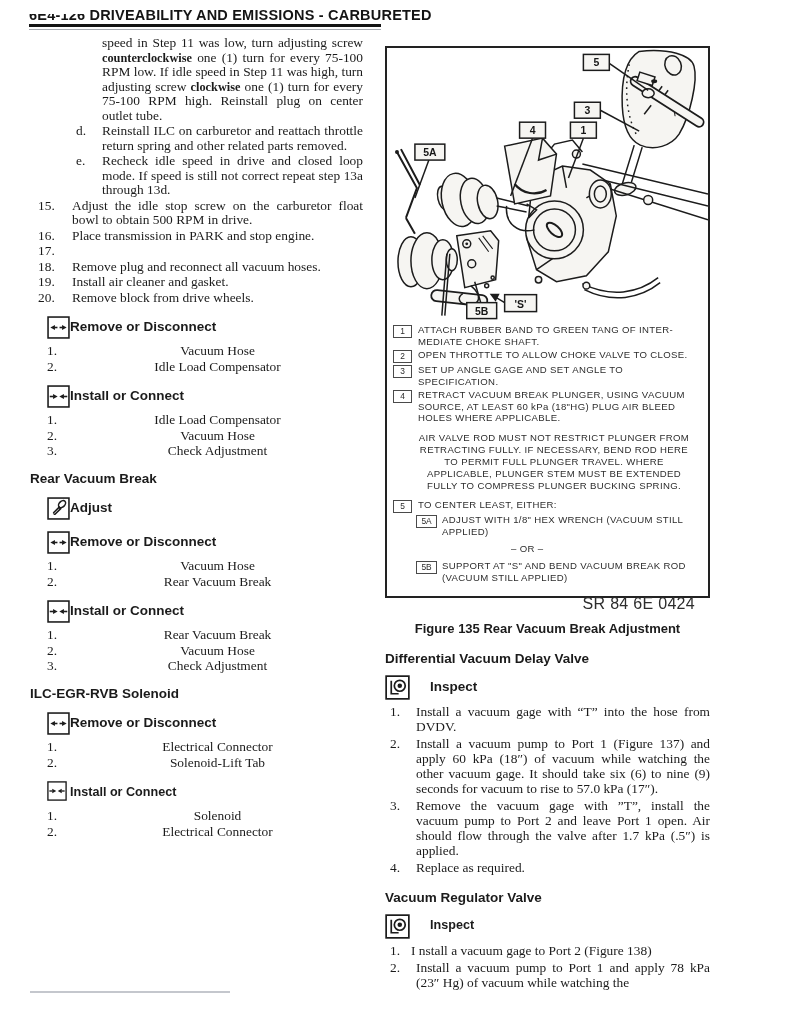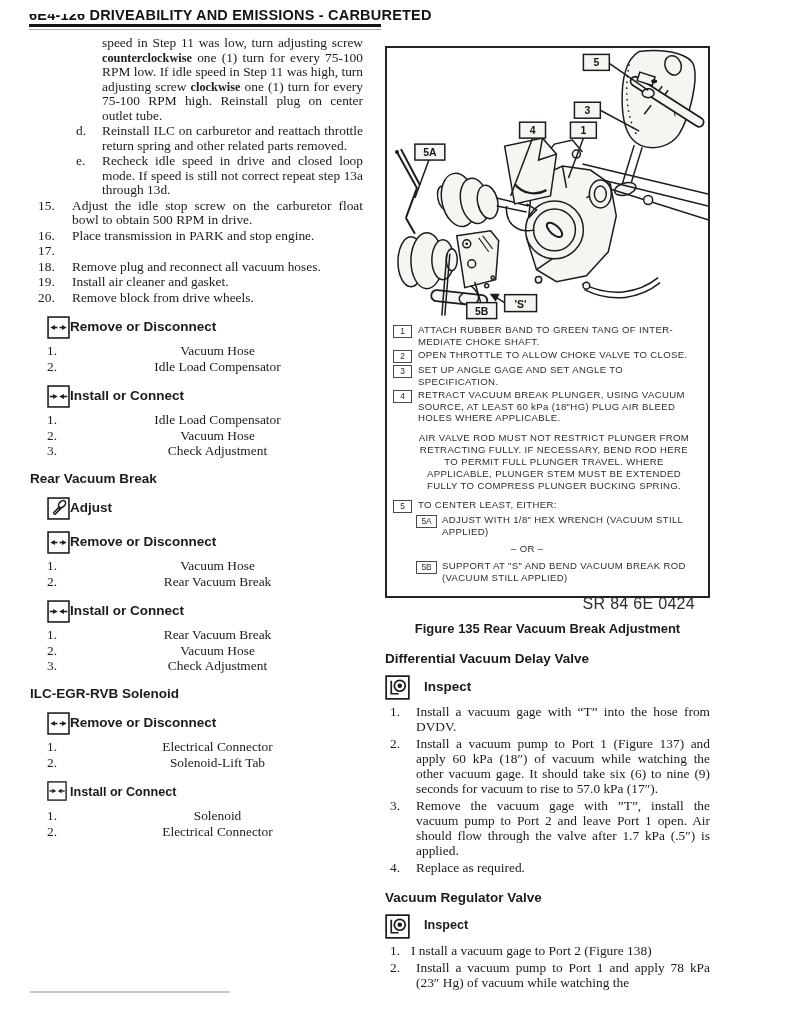--- a/index.html
+++ b/index.html
@@ -62,21 +62,21 @@
   .subnote { display:flex; gap:5px; margin-left:23px; margin-top:1px; }
   .subnote .note-tag { width:19px; }
   .or-div { margin:5px 0 5px 118px; }
   .sr-code { text-align:right; padding-right:5px; font-size:16px; margin-top:15px; letter-spacing:.3px; }
   .fig-caption {
     font-family:"Liberation Sans", sans-serif; font-weight:700; font-size:13px;
     text-align:center; margin-top:23px;
   }
   .r-sec-h { font-family:"Liberation Sans", sans-serif; font-weight:700; font-size:13.5px; margin-top:15px; }
   .r-icon-row {
-    display:flex; align-items:center; gap:16px; margin:9px 0 6px 0;
+    display:flex; align-items:center; gap:22px; margin:9px 0 6px 0;
     font-family:"Liberation Sans", sans-serif; font-weight:700; font-size:13.5px;
   }
   .r-step { display:flex; margin-top:2px; text-align:justify; }
   .r-num { flex:none; width:31px; padding-left:5px; box-sizing:border-box; }
   .r-text { flex:1; }
 
   .bottom-line { position:absolute; left:30px; top:991px; width:200px; border-top:2px solid #c4c7cd; }
 
   svg .ln { stroke:#1c1c1c; stroke-width:1.5; fill:none; }
   svg .fill-paper { fill:#f6f5f2; }

